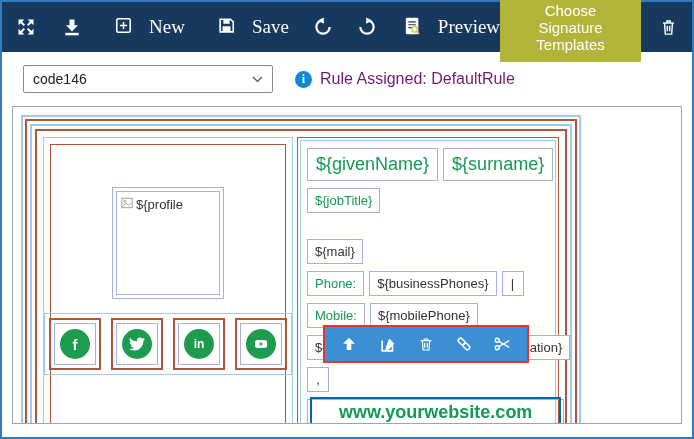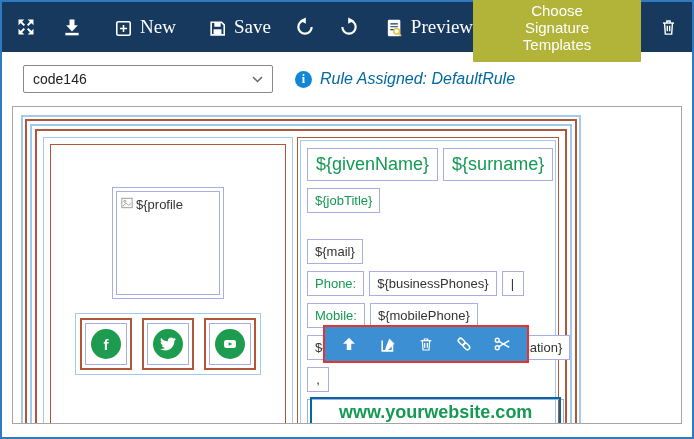--- a/index.html
+++ b/index.html
@@ -4,38 +4,38 @@
 <style>
   * { margin:0; padding:0; box-sizing:border-box; }
   html,body { width:694px; height:439px; overflow:hidden; background:#fff;
               font-family:"Liberation Sans", sans-serif; }
   .window { width:694px; height:439px; border:2px solid #2e7bc1; background:#fff;
             display:flex; flex-direction:column; }
 
   
   .topbar { height:50px; background:#17395e; display:flex; align-items:center;
             padding:0 14px; flex-shrink:0; }
-  .tb-item { display:flex; align-items:flex-end; gap:7px; color:#fff; cursor:pointer; }
+  .tb-item { display:flex; align-items:flex-start; gap:16px; color:#fff; cursor:pointer; }
   .tb-label { font-family:"Liberation Serif", serif; font-size:19px; color:#fff; }
   .sp24{margin-right:26px;} .sp30{margin-right:32px;} .sp20{margin-right:24px;}
   .choose-btn { margin-left:auto; background:#b2b43a; color:#fff; border:none;
                 font-family:"Liberation Sans", sans-serif; font-size:15px;
                 padding:9px 26px; cursor:pointer; border-radius:1px; }
   .topbar .trash-right { margin-left:18px; }
 
   
   .selrow { display:flex; align-items:center; padding:13px 14px 6px 14px; }
   .select-box { width:250px; height:28px; border:1px solid #8a8a8a; border-radius:2px;
                 display:flex; align-items:center; justify-content:space-between;
                 padding:0 9px; font-size:14px; color:#222; background:#fff; cursor:pointer;margin-left:7px; }
   .rule-wrap { display:flex; align-items:center; gap:8px; margin-left:22px; }
   .info-icon { width:17px; height:17px; border-radius:50%; background:#1187d8; color:#fff;
                font-size:12px; font-weight:bold; display:flex; align-items:center;
                justify-content:center; font-family:"Liberation Serif", serif; }
-  .rule-text { color:#0369a1; font-size:16px;font-style:italic; }
+  .rule-text { color:#701a75; font-size:16px; }
 
   
   .canvas { margin:7px 10px 13px 10px; border:1px solid #a5a5a5; flex:1;
             padding:8px; background:#fff; overflow:hidden; }
   .w1 { display:inline-block; border:2px solid #a3c9ec; padding:2px; }
   .w2 { border:2px solid #b0563a; padding:3px; }
   .w3 { border:2px solid #a3c9ec; padding:3px; }
   .w4 { border:2px solid #b0563a; padding:6px; }
   .sigrow { display:flex; gap:4px; align-items:stretch; }
 
@@ -226,20 +226,27 @@
                   <div class="social-circle">
                     <svg width="16" height="16" viewBox="0 0 24 24" fill="#fff">
                       <path d="M23.954 4.569c-.885.389-1.83.654-2.825.775 1.014-.611 1.794-1.574 2.163-2.723-.951.555-2.005.959-3.127 1.184-.896-.959-2.173-1.559-3.591-1.559-2.717 0-4.92 2.203-4.92 4.917 0 .39.045.765.127 1.124C7.691 8.094 4.066 6.13 1.64 3.161c-.427.722-.666 1.561-.666 2.475 0 1.71.87 3.213 2.188 4.096-.807-.026-1.566-.248-2.228-.616v.061c0 2.385 1.693 4.374 3.946 4.827-.413.111-.849.171-1.296.171-.314 0-.615-.03-.916-.086.631 1.953 2.445 3.377 4.604 3.417-1.68 1.319-3.809 2.105-6.102 2.105-.39 0-.779-.023-1.17-.067 2.189 1.394 4.768 2.209 7.557 2.209 9.054 0 13.999-7.496 13.999-13.986 0-.209 0-.42-.015-.63.961-.689 1.8-1.56 2.46-2.548l-.047-.02z"></path>
                     </svg>
                   </div>
                 </div>
               </div>
               <div class="social-cell">
                 <div class="social-cell-inner">
                   <div class="social-circle">
+                    <span class="txt small">in</span>
+                  </div>
+                </div>
+              </div>
+              <div class="social-cell">
+                <div class="social-cell-inner">
+                  <div class="social-circle">
                     <svg width="16" height="16" viewBox="0 0 24 24">
                       <rect x="3" y="6" width="18" height="12" rx="3.5" fill="#fff"></rect>
                       <polygon points="10,9.2 15.5,12 10,14.8" fill="#1d9b4f"></polygon>
                     </svg>
                   </div>
                 </div>
               </div>
             </div>
 
           </div>

